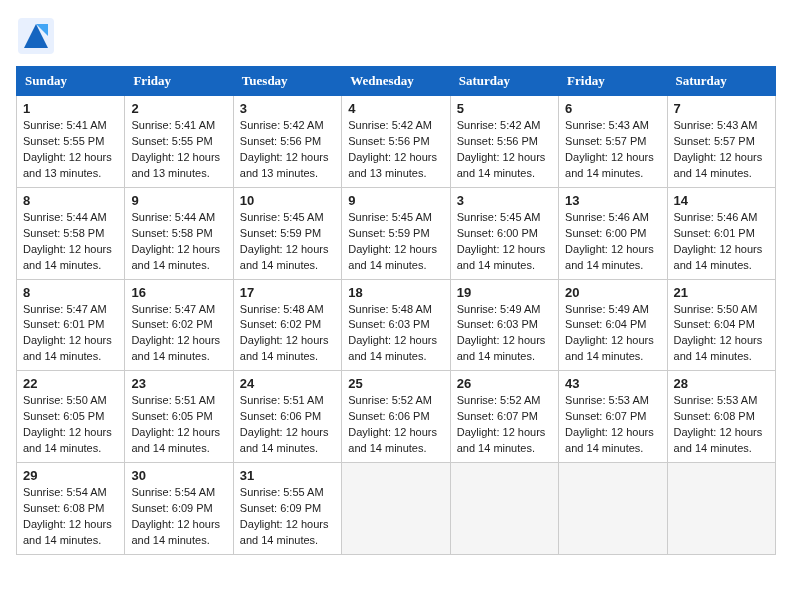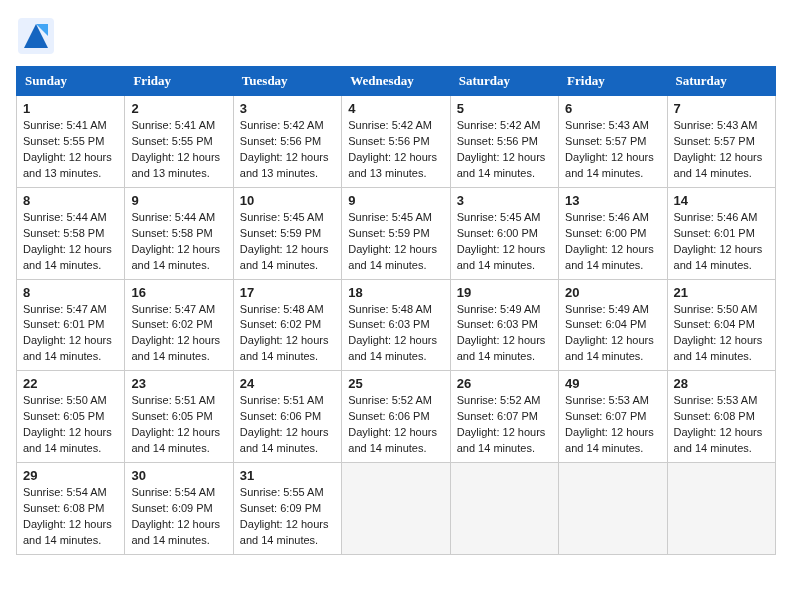--- a/index.html
+++ b/index.html
@@ -352,21 +352,21 @@
         <td>
       <span class="day-num">26</span>
       <div class="day-info">
         Sunrise: 5:52 AM<br>
         Sunset: 6:07 PM<br>
         Daylight: 12 hours<br>
         and 14 minutes.
       </div>
     </td>
         <td>
-      <span class="day-num">49</span>
+      <span class="day-num">43</span>
       <div class="day-info">
         Sunrise: 5:53 AM<br>
         Sunset: 6:07 PM<br>
         Daylight: 12 hours<br>
         and 14 minutes.
       </div>
     </td>
         <td>
       <span class="day-num">28</span>
       <div class="day-info">

